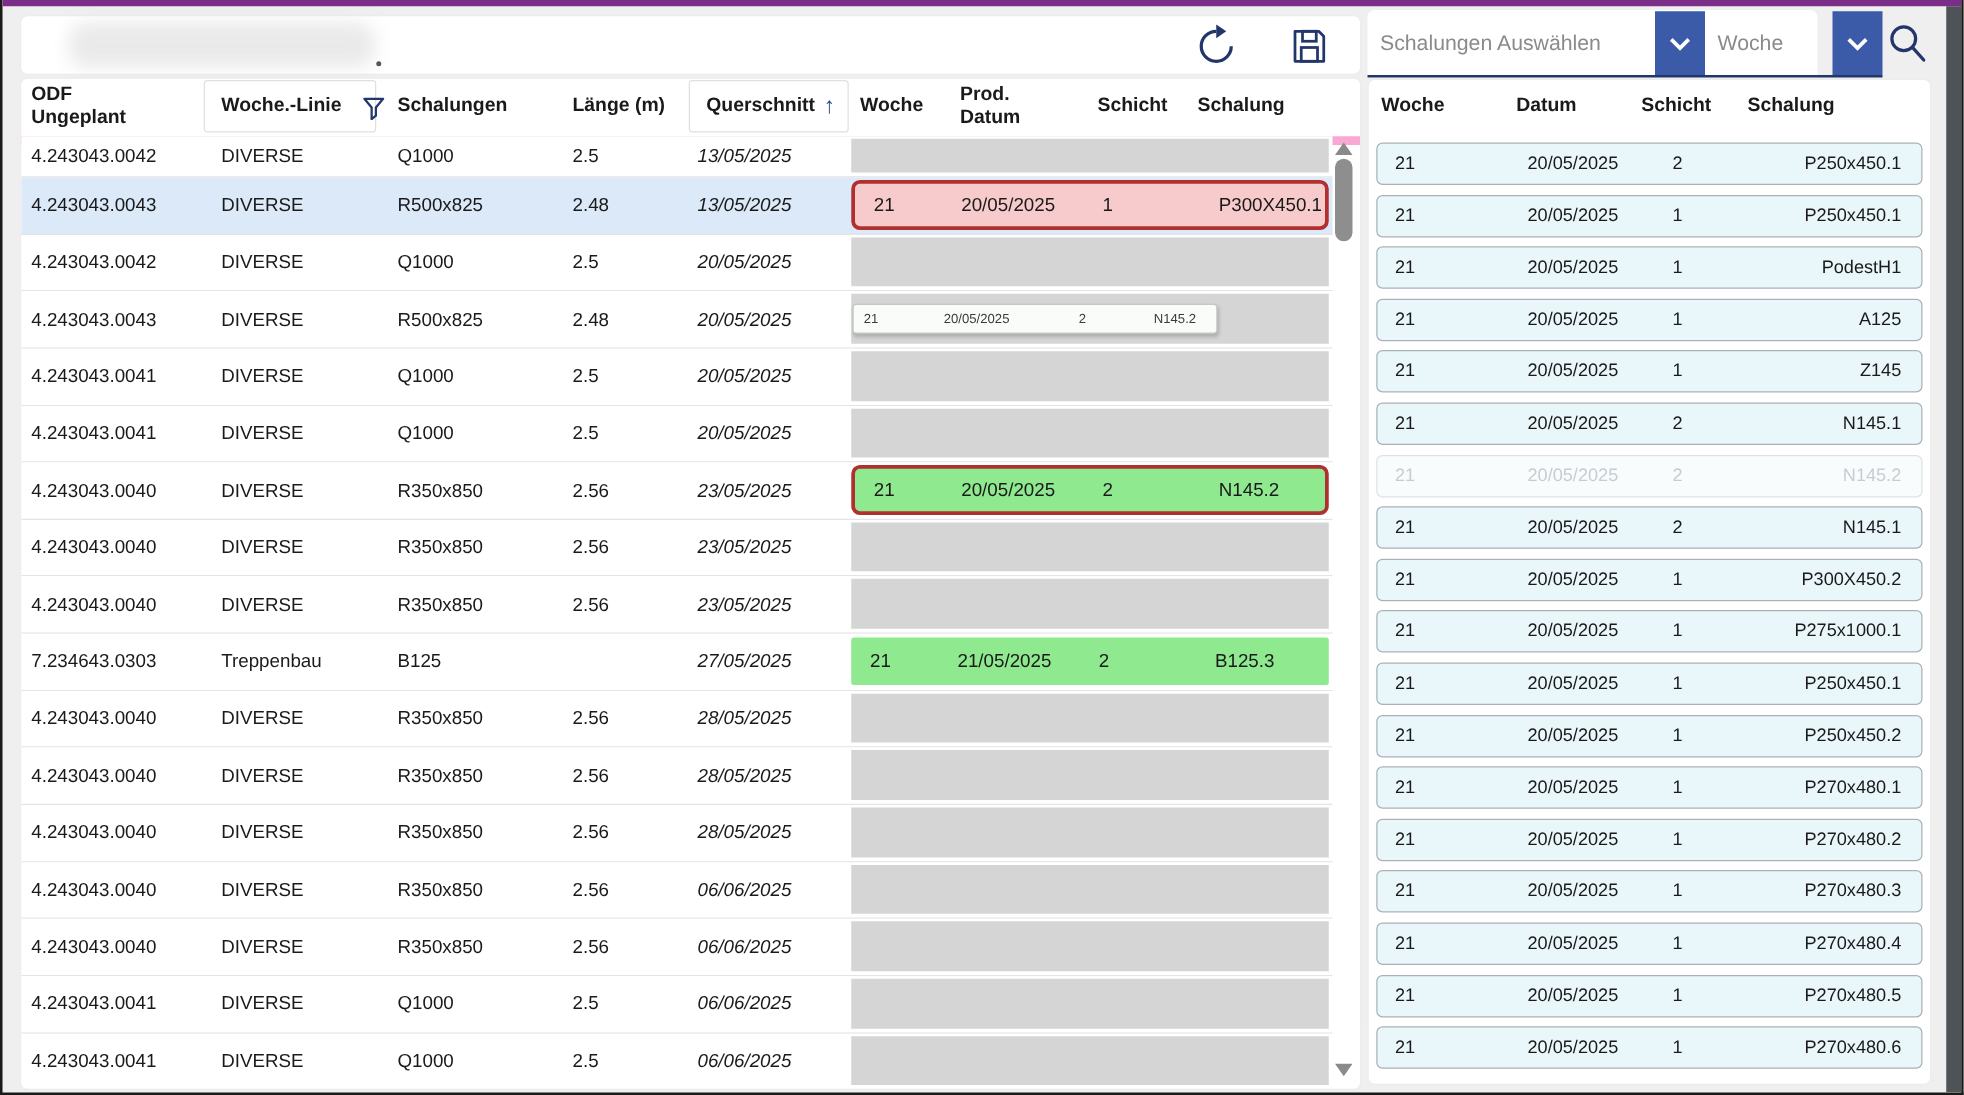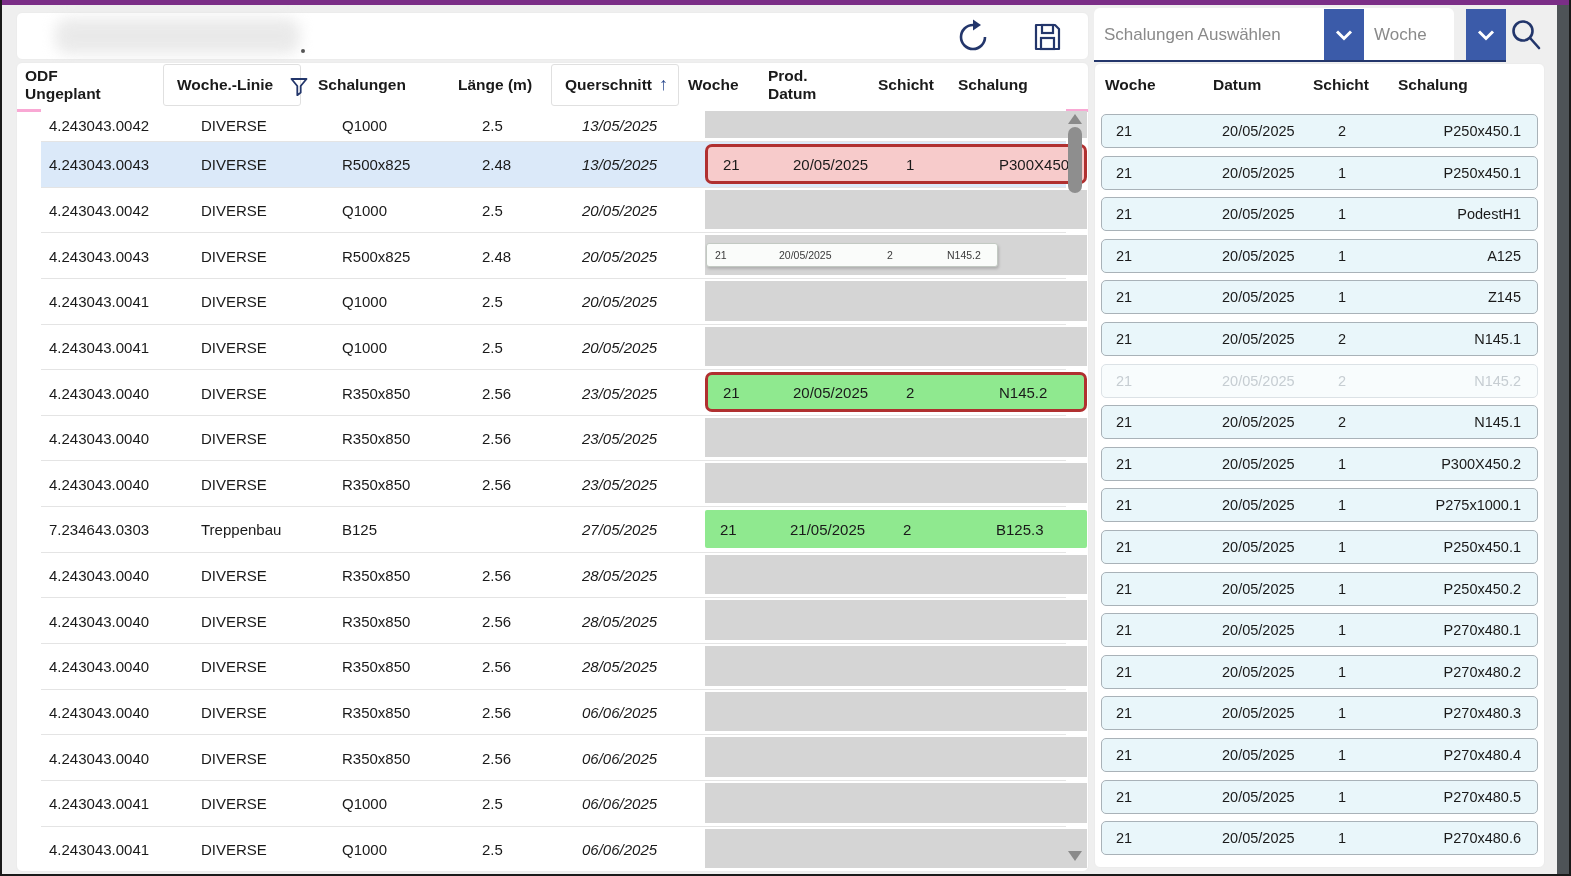--- a/index.html
+++ b/index.html
@@ -15,30 +15,30 @@
   
   .lt-toolbar{position:absolute;left:14px;top:12px;width:1073px;height:48px;background:#fff;border-radius:6px;border:1px solid #ECECEC;box-sizing:border-box;}
   .redacted{position:absolute;left:38px;top:5px;width:245px;height:36px;background:#dcdcdc;border-radius:14px;filter:blur(7px);opacity:.6;}
   .redacted-dot{position:absolute;left:284px;top:36px;width:4px;height:4px;background:#555;border-radius:50%;}
   .icon-btn{position:absolute;top:6px;width:36px;height:36px;display:flex;align-items:center;justify-content:center;cursor:pointer;}
   .icon-btn.refresh{left:938px;}
   .icon-btn.save{left:1012px;}
 
   
   .lt-table{position:absolute;left:14px;top:62px;width:1073px;height:810px;background:#fff;border-radius:6px;border:1px solid #ECECEC;box-sizing:border-box;overflow:hidden;}
-  .lt-header{position:absolute;top:0;left:0;right:0;height:46px;border-bottom:3px solid #f9a8d4;font-weight:bold;font-size:15.5px;}
+  .lt-header{position:absolute;top:0;left:0;right:0;height:46px;border-bottom:7px solid #f9a8d4;font-weight:bold;font-size:15.5px;}
   .two-line{white-space:pre-line;line-height:1.18;}
   .hdr{position:absolute;top:13px;}
   .hdr.tall{top:4px;}
   .hdr-box{position:absolute;top:1px;height:42px;border:1px solid #E0E0E0;border-radius:3px;box-sizing:border-box;}
   .sort-arrow{position:absolute;left:642px;top:11px;color:#2B4A8F;font-size:18px;font-weight:bold;}
   .filter-ic{position:absolute;left:272px;top:13px;}
 
   .lt-rows{position:absolute;top:46px;left:0;width:1049px;bottom:0;}
-  .lt-row{position:relative;height:45.65px;border-bottom:1px solid #E4E4E4;box-sizing:border-box;font-size:15px;background:#fff;margin-left:24px;}
+  .lt-row{position:relative;height:45.65px;border-bottom:1px solid #E4E4E4;box-sizing:border-box;font-size:15px;background:#fff;}
   .lt-row:first-child{height:33px;}
   .lt-row.selected{background:#DBE9F9;}
   .cell{position:absolute;top:50%;transform:translateY(-50%);}
   .c-odf{left:8px;} .c-linie{left:160px;} .c-quer{left:301px;} .c-laenge{left:441px;} .c-liefer{left:541px;font-style:italic;}
   .plan{position:absolute;left:664px;width:382px;top:2px;bottom:3px;background:#D5D5D5;box-sizing:border-box;}
   .plan.red{background:#F7CBCB;border:3px solid #B03030;border-radius:7px;}
   .plan.green-red{background:#8FE98F;border:3px solid #B03030;border-radius:7px;}
   .plan.green{background:#8FE98F;border-radius:2px;top:3px;bottom:4px;}
   .pv{position:absolute;top:50%;transform:translateY(-50%);font-size:15px;}
   .pv-woche{left:15px;} .pv-datum{left:85px;} .pv-schicht{left:198px;} .pv-schalung{left:291px;}

